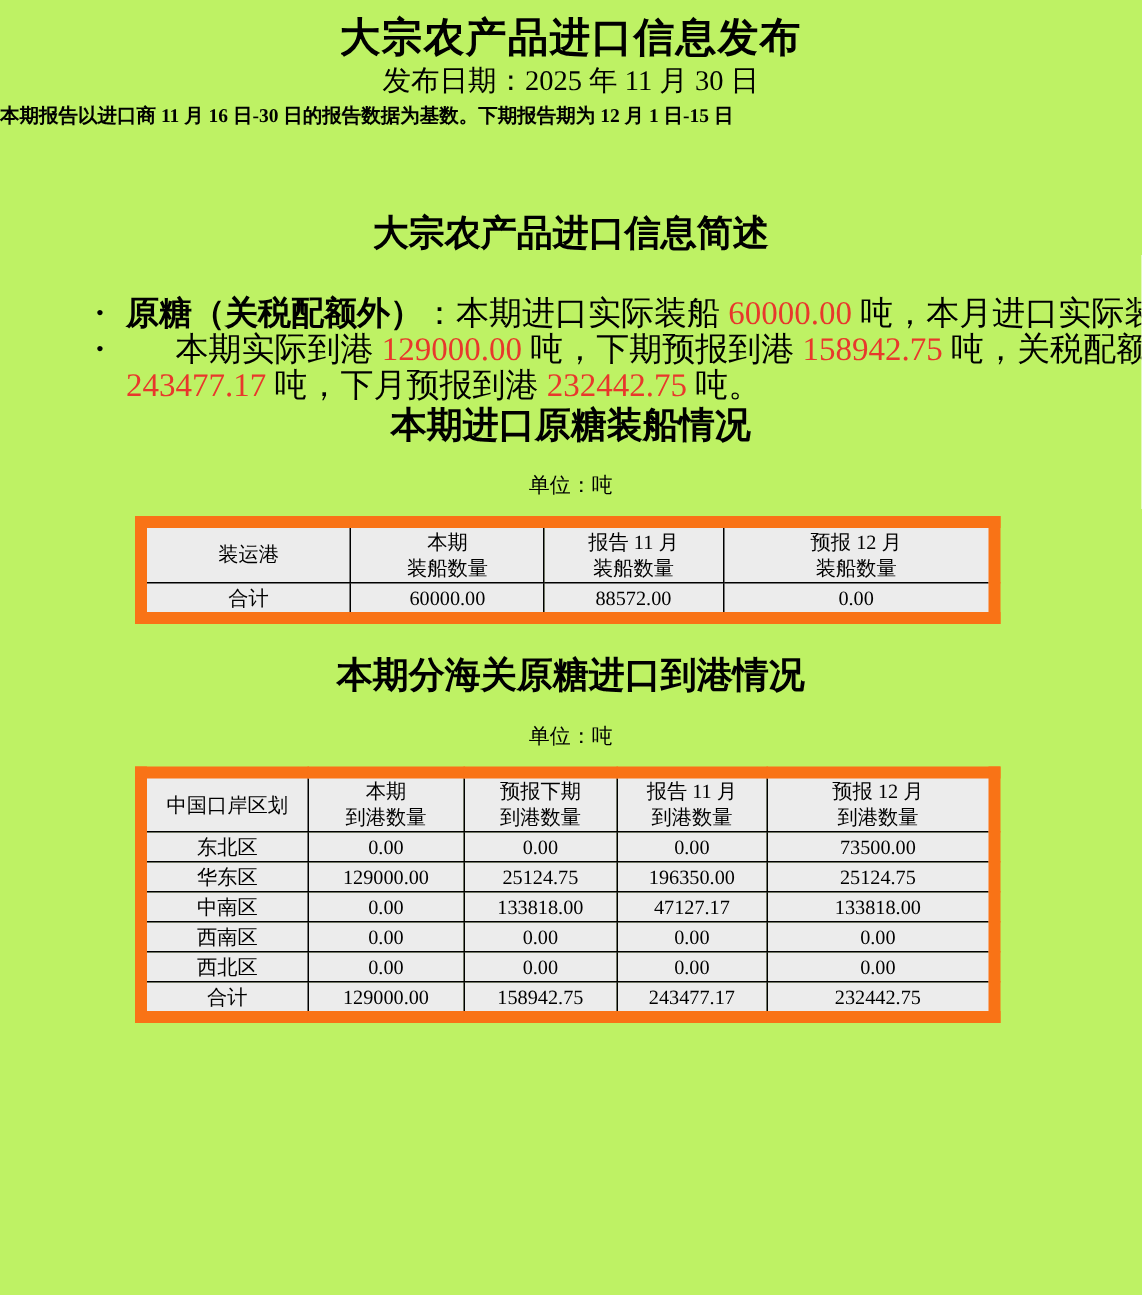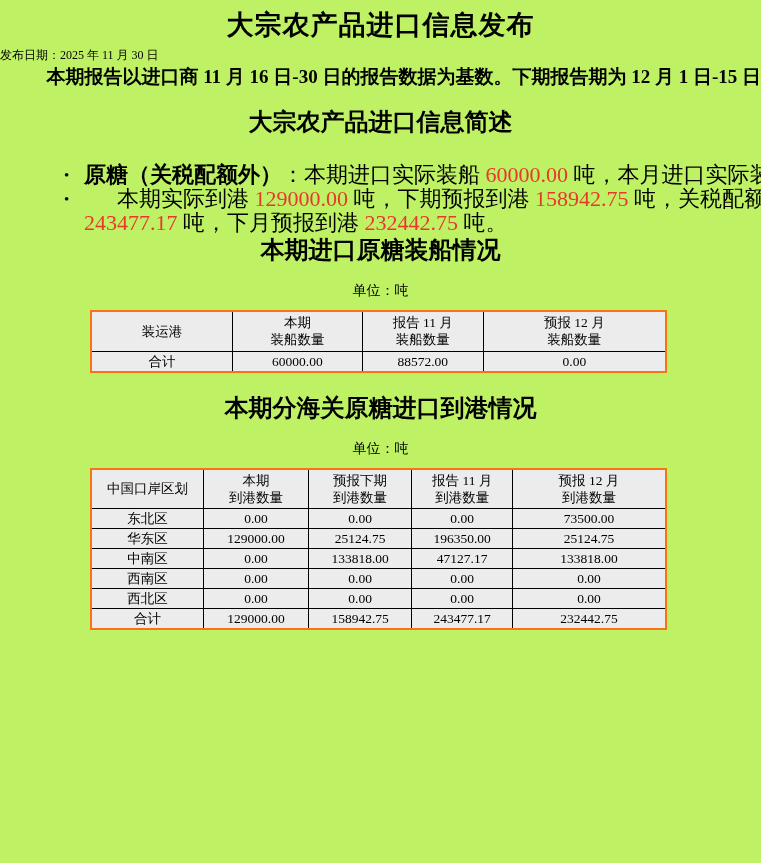--- a/index.html
+++ b/index.html
@@ -12,30 +12,30 @@
   .page { position: relative; width: 761px; height: 863px; overflow: hidden; background: #bef264; }
 
   .main-title {
     padding-top: 9px;
     text-align: center;
     font-size: 27px;
     font-weight: bold;
     letter-spacing: 1px;
     line-height: 33px;
   }
-  .pub-date { text-align: left; font-size: 12px; margin-top: 5px; line-height: 16px; }
-  .note { text-align: right; font-size: 19px; font-weight: bold; margin-top: 5px; line-height: 17px; }
+  .pub-date { text-align: center; font-size: 19px; margin-top: 5px; line-height: 16px; }
+  .note { text-align: left; font-size: 13px; font-weight: bold; margin-top: 5px; line-height: 17px; }
 
   .section-title {
     text-align: center;
     font-size: 24px;
     font-weight: bold;
     line-height: 31px;
   }
-  .summary-title { margin-top: 22px; }
+  .summary-title { margin-top: 56px; }
 
   .bullets { margin: 25px 0 0 62px; }
   .bullet { position: relative; padding-left: 22px; font-size: 22px; line-height: 24px; }
   .bullet::before {
     content: "\2022";
     position: absolute; left: 2px; top: 0;
     font-size: 15px; line-height: 24px;
   }
   .line { white-space: nowrap; }
   .line.indent { text-indent: 33px; }
@@ -45,21 +45,21 @@
   .sec-shipping { }
   .sec-arrival  { margin-top: 20px; }
   .unit-label { text-align: center; font-size: 14px; margin-top: 17px; line-height: 15px; }
 
   table.data-table {
     border-collapse: collapse;
     table-layout: fixed;
     width: 577px;
     margin-left: 90px;
     margin-top: 12px;
-    border: 2px solid #f97316;
+    border: 8px solid #f97316;
     font-size: 13.5px;
   }
   table.data-table th, table.data-table td {
     border: 1px solid #000;
     background: var(--cell-bg, #ececec);
     text-align: center;
     vertical-align: middle;
     padding: 0 2px;
     font-weight: normal;
   }

